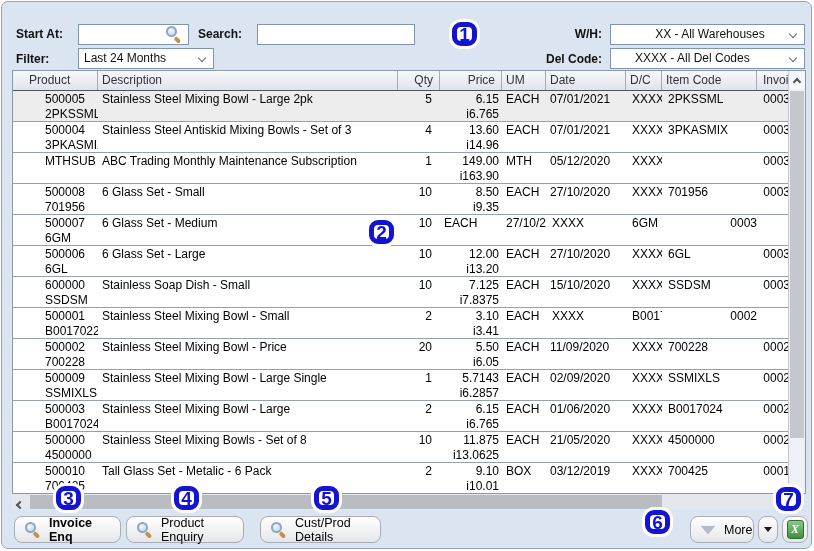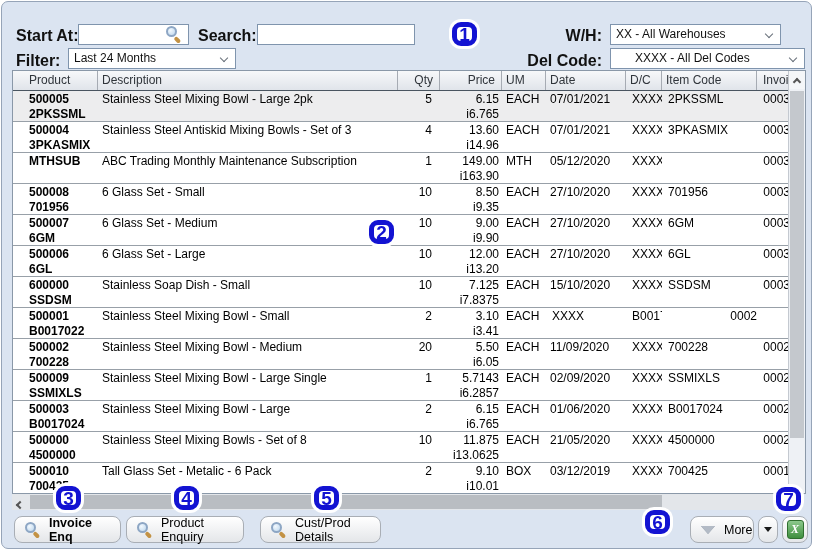--- a/index.html
+++ b/index.html
@@ -3,21 +3,21 @@
 <meta charset="utf-8">
 <style>
   * { margin:0; padding:0; box-sizing:border-box; }
   html,body { width:814px; height:551px; background:#fff; font-family:"Liberation Sans", sans-serif; }
   #stage { position:relative; width:814px; height:551px; background:#fff; overflow:hidden; }
 
   .panel { position:absolute; left:1px; top:1px; width:811px; height:548px;
            background:#dbe4f1; border:1.5px solid #96a4b8; border-radius:7px; }
 
   
-  .lbl { position:absolute; font-size:16px; font-weight:bold; color:#111; }
+  .lbl { position:absolute; font-size:12px; font-weight:bold; color:#111; }
   .tbox { position:absolute; height:21px; background:#fff; border:1px solid #7f94ad; font-size:12px; padding:2px 4px; }
   .selbox { position:absolute; height:21px; background:#fff; border:1px solid #7f94ad; font-size:12px;
             line-height:19px; padding-left:5px; color:#111; cursor:default; }
   .selbox .chev { position:absolute; right:8px; top:6px; }
 
   .chev { display:inline-block; width:6px; height:6px; border-style:solid; border-width:0 1.6px 1.6px 0;
           border-color:#68707a; transform:rotate(45deg); }
 
   .mag { position:absolute; width:16px; height:16px; }
   .mag .lens { position:absolute; left:0; top:0; width:11px; height:11px; border-radius:50%;
@@ -32,21 +32,21 @@
   .thead { height:20px; background:linear-gradient(#f7f8fa,#e0e4ea); border-bottom:1px solid #4a5560;
            font-size:12px; color:#30353b; }
   .thead .hc { line-height:19px; border-right:1px solid #a6abb3; padding-left:4px; overflow:hidden; white-space:nowrap; }
   .thead .hc.first { padding-left:16px; }
   .thead .hc.r { text-align:right; padding-right:6px; }
   .thead .hc.last { border-right:none; padding-left:6px; }
   .tbody { position:absolute; left:0; top:20px; width:777px; }
   .drow { height:31px; border-bottom:1px solid #98a0a8; background:#fff; font-size:12px; color:#000; }
   .drow.selected { background:#ededee; }
   .drow .c { line-height:15px; padding-top:1px; white-space:pre-line; overflow:hidden; }
-  .c.product { padding-left:16px;font-weight:bold; }
+  .c.product { padding-left:32px; }
   .c.desc { padding-left:4px; white-space:nowrap; }
   .c.r { text-align:right; }
   .c.qty { padding-right:8px; }
   .c.price { padding-right:3px; }
   .c.um, .c.date { padding-left:4px; }
   .c.dc { padding-left:6px; }
   .c.item { padding-left:6px; }
   .c.inv { padding-right:0; }
 
   
@@ -89,27 +89,27 @@
     <input class="tbox" style="left: 76px; top: 22px; width: 111px;" value="">
     <span class="mag" style="left:164px; top:24px;">
         <span class="lens"></span>
         <span class="handle"></span>
       </span>
 
     <span class="lbl" style="left:196px; top:25px;">Search:</span>
     <input class="tbox" style="left: 255px; top: 22px; width: 158px;" value="">
 
     <span class="lbl" style="left:14px; top:50px;">Filter:</span>
-    <div class="selbox" style="left:66px; top:46px; width:168px;">
+    <div class="selbox" style="left:76px; top:46px; width:136px;">
       <span>Last 24 Months</span>
       <span class="chev"></span>
     </div>
 
     <span class="lbl" style="left:500px; top:25px; width:100px; text-align:right;">W/H:</span>
-    <div class="selbox" style="left:608px; top:22px; width:171px;">
+    <div class="selbox" style="left:608px; top:22px; width:195px;text-align:center;">
       <span>XX - All Warehouses</span>
       <span class="chev"></span>
     </div>
 
     <span class="lbl" style="left:500px; top:50px; width:100px; text-align:right;">Del Code:</span>
     <div class="selbox" style="left:608px; top:46px; width:195px;padding-left:24px;">
       <span>XXXX - All Del Codes</span>
       <span class="chev"></span>
     </div>
 
@@ -176,22 +176,20 @@
     <div class="c date">27/10/2020</div>
     <div class="c dc">XXXX</div>
     <div class="c item">701956</div>
     <div class="c r inv">0003</div>
   </div>
           <div class="gridrow drow">
     <div class="c product"><span>500007</span>
 <span>6GM</span></div>
     <div class="c desc">6 Glass Set - Medium</div>
     <div class="c r qty">10</div>
-    <div class="c r price"><span>9.00</span>
-<span>i9.90</span></div>
     <div class="c um">EACH</div>
     <div class="c date">27/10/2020</div>
     <div class="c dc">XXXX</div>
     <div class="c item">6GM</div>
     <div class="c r inv">0003</div>
   </div>
           <div class="gridrow drow">
     <div class="c product"><span>500006</span>
 <span>6GL</span></div>
     <div class="c desc">6 Glass Set - Large</div>
@@ -225,21 +223,21 @@
     <div class="c r price"><span>3.10</span>
 <span>i3.41</span></div>
     <div class="c um">EACH</div>
     <div class="c dc">XXXX</div>
     <div class="c item">B0017022</div>
     <div class="c r inv">0002</div>
   </div>
           <div class="gridrow drow">
     <div class="c product"><span>500002</span>
 <span>700228</span></div>
-    <div class="c desc">Stainless Steel Mixing Bowl - Medium</div>
+    <div class="c desc">Stainless Steel Mixing Bowl - Price</div>
     <div class="c r qty">20</div>
     <div class="c r price"><span>5.50</span>
 <span>i6.05</span></div>
     <div class="c um">EACH</div>
     <div class="c date">11/09/2020</div>
     <div class="c dc">XXXX</div>
     <div class="c item">700228</div>
     <div class="c r inv">0002</div>
   </div>
           <div class="gridrow drow">

